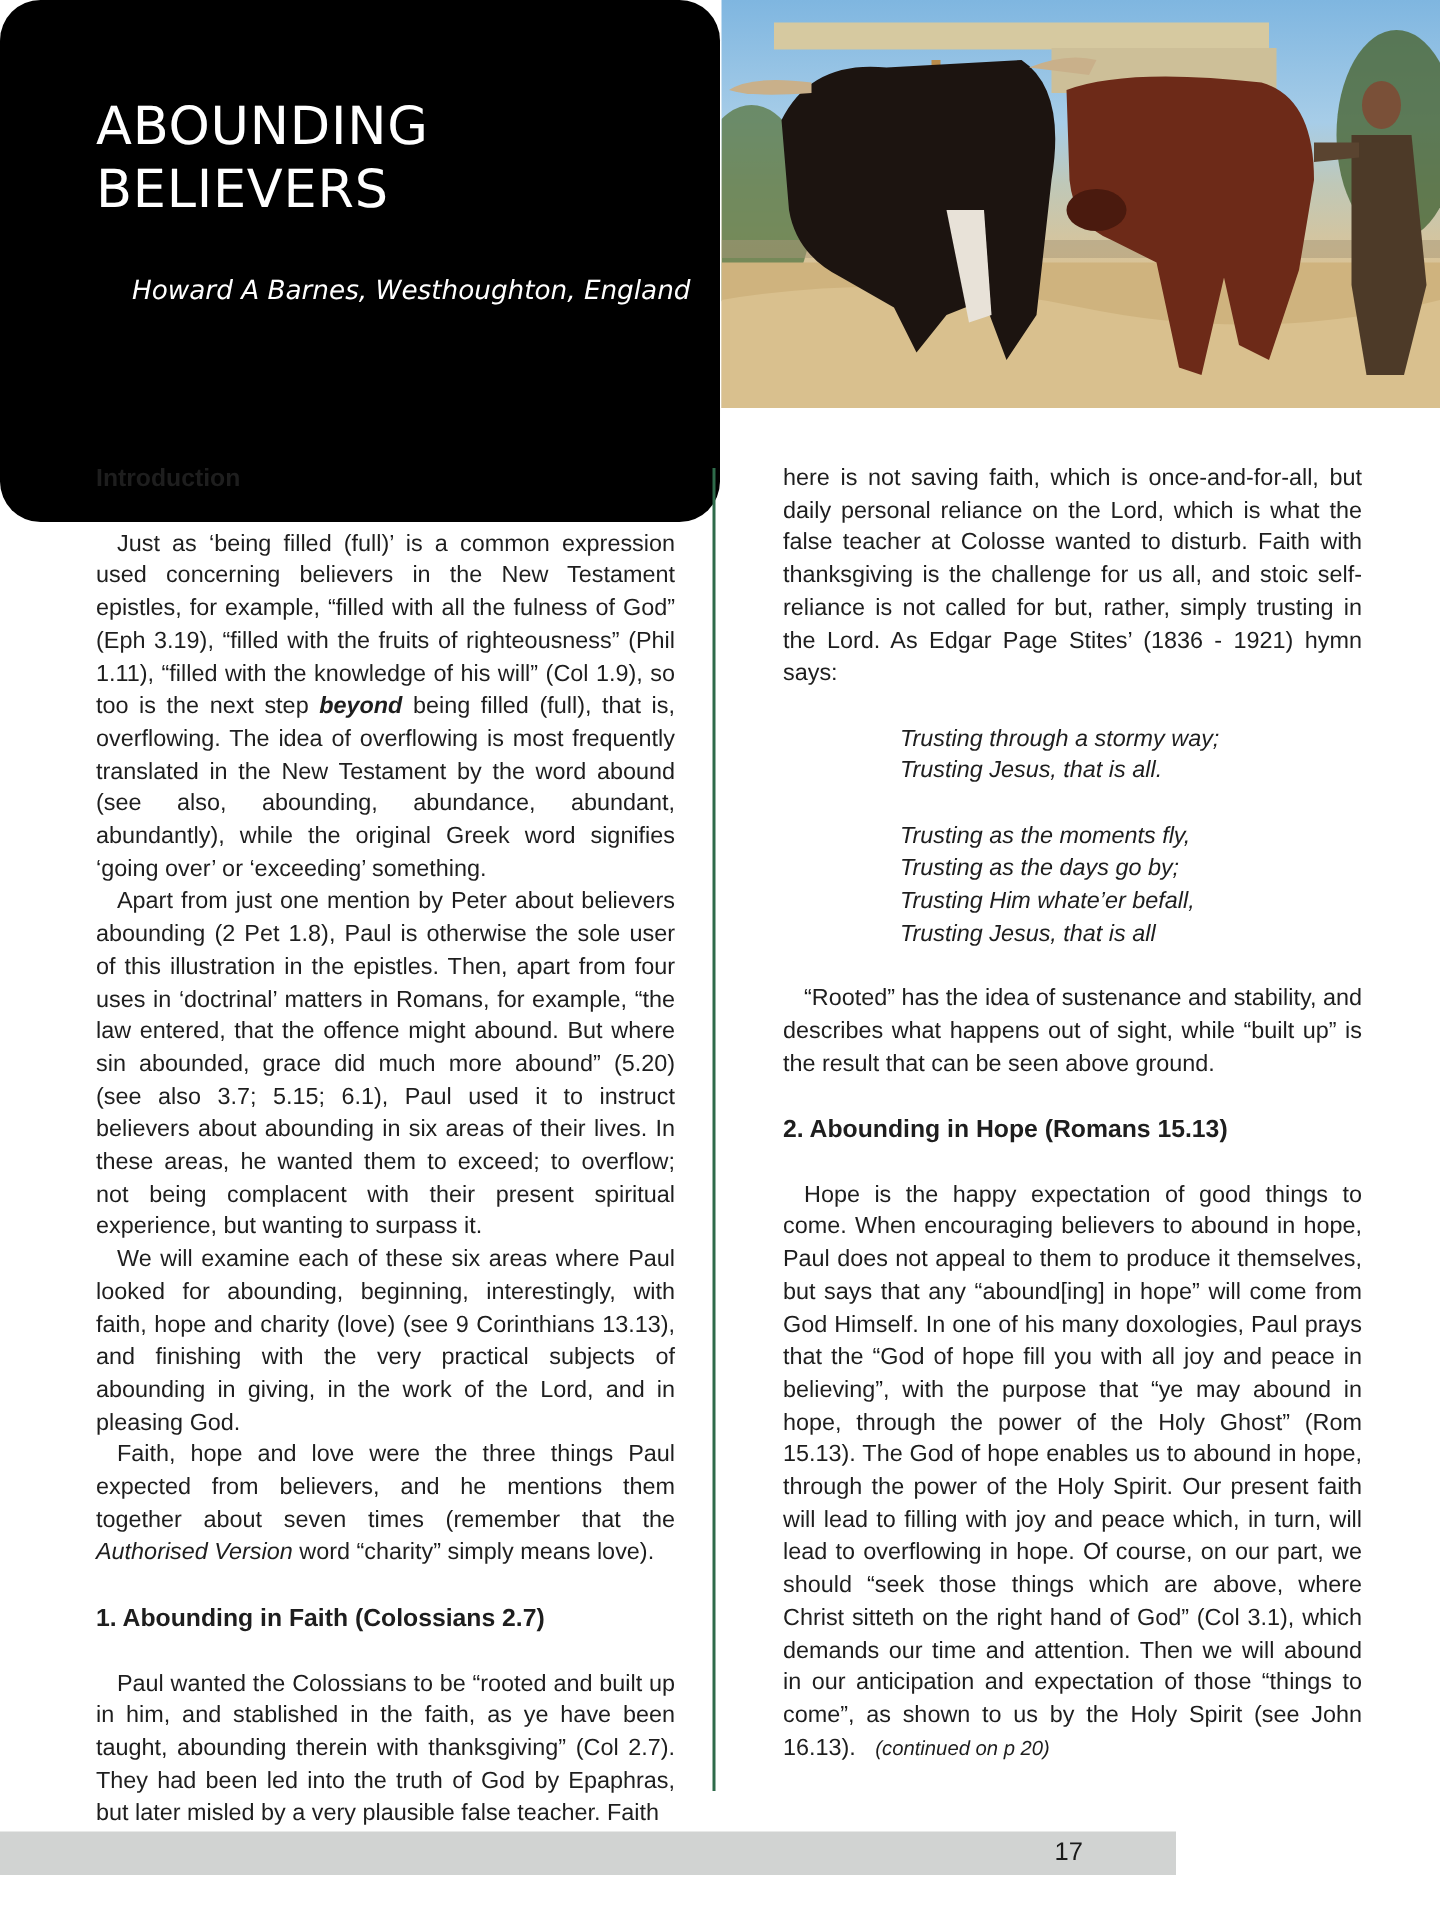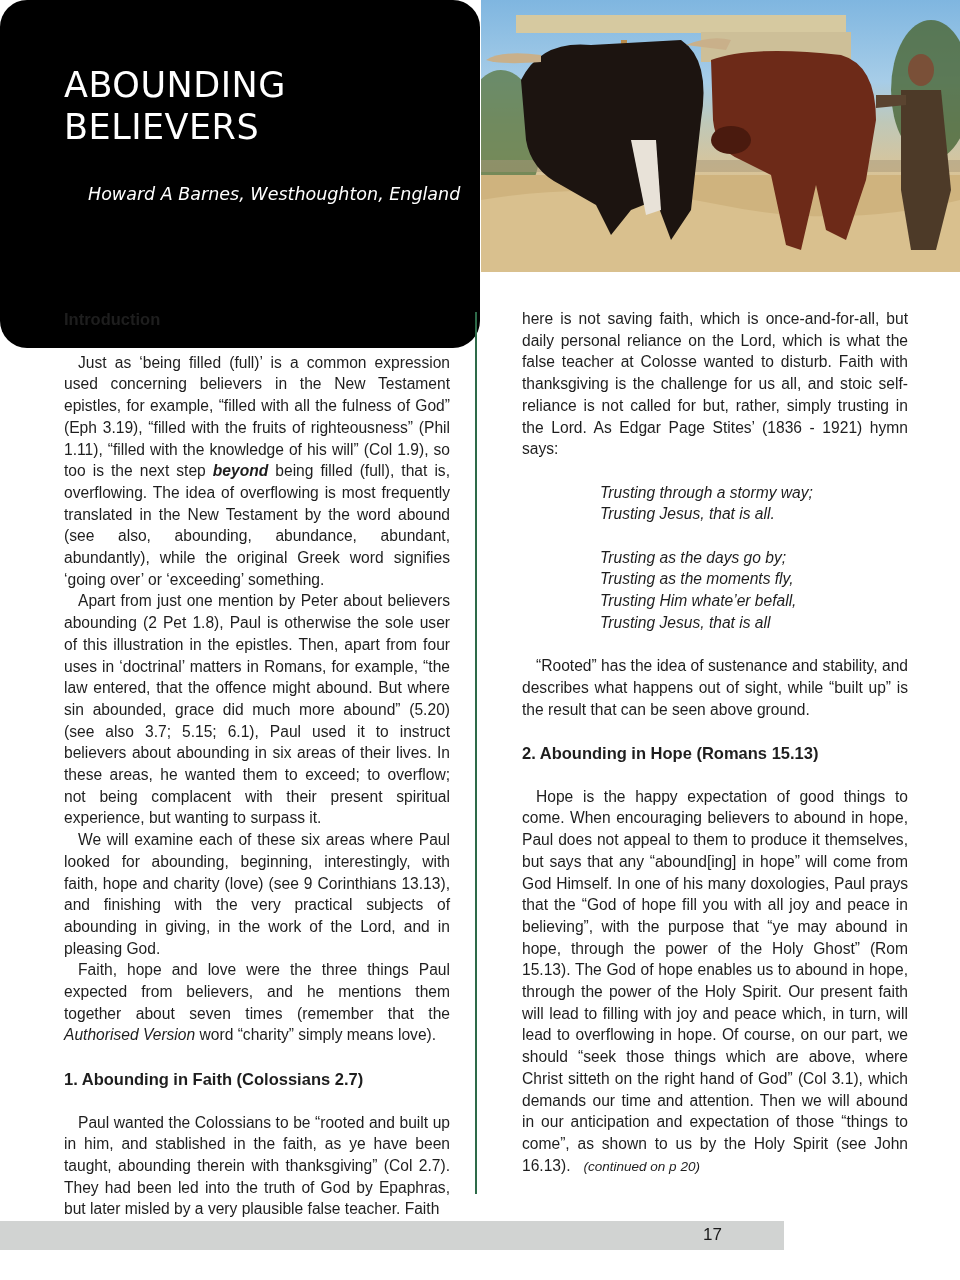--- a/index.html
+++ b/index.html
@@ -87,22 +87,22 @@
 
 <div class="col col-right">
   <p class="noindent">here is not saving faith, which is once-and-for-all, but daily personal reliance on the Lord, which is what the false teacher at Colosse wanted to disturb. Faith with thanksgiving is the challenge for us all, and stoic self-reliance is not called for but, rather, simply trusting in the Lord. As Edgar Page Stites’ (1836 - 1921) hymn says:</p>
   <div class="gap"></div>
   <div class="poem">
     <div>Trusting through a stormy way;</div>
     <div>Trusting Jesus, that is all.</div>
   </div>
   <div class="gap"></div>
   <div class="poem">
+    <div>Trusting as the moments fly,</div>
     <div>Trusting as the days go by;</div>
-    <div>Trusting as the moments fly,</div>
     <div>Trusting Him whate’er befall,</div>
     <div>Trusting Jesus, that is all</div>
   </div>
   <div class="gap"></div>
   <p>“Rooted” has the idea of sustenance and stability, and describes what happens out of sight, while “built up” is the result that can be seen above ground.</p>
   <div class="gap"></div>
   <h2>2. Abounding in Hope (Romans 15.13)</h2>
   <div class="gap"></div>
   <p><span>Hope is the happy expectation of good things to come. When encouraging believers to abound in hope, Paul does not appeal to them to produce it themselves, but says that any “abound[ing] in hope” will come from God Himself. In one of his many doxologies, Paul prays that the “God of hope fill you with all joy and peace in believing”, with the purpose that “ye may abound in hope, through the power of the Holy Ghost” (Rom 15.13). The God of hope enables us to abound in hope, through the power of the Holy Spirit. Our present faith will lead to filling with joy and peace which, in turn, will lead to overflowing in hope. Of course, on our part, we should “seek those things which are above, where Christ sitteth on the right hand of God” (Col 3.1), which demands our time and attention. Then we will abound in our anticipation and expectation of those “things to come”, as shown to us by the Holy Spirit (see John 16.13).</span>&nbsp;&nbsp;&nbsp;<span class="cont">(continued on p 20)</span></p>
 </div>

